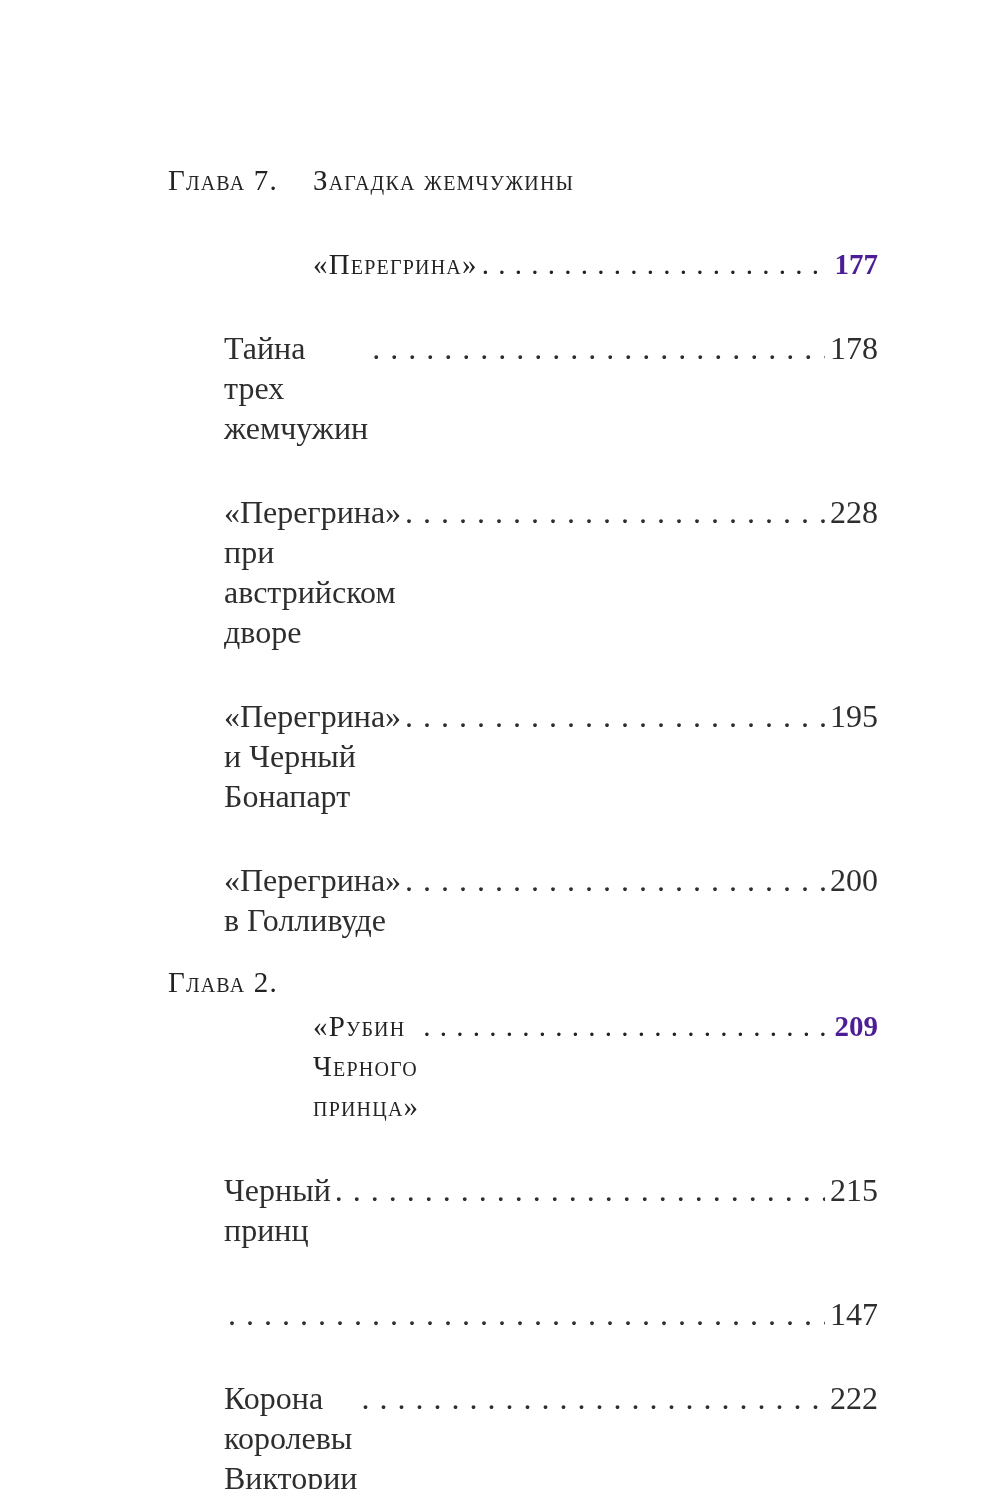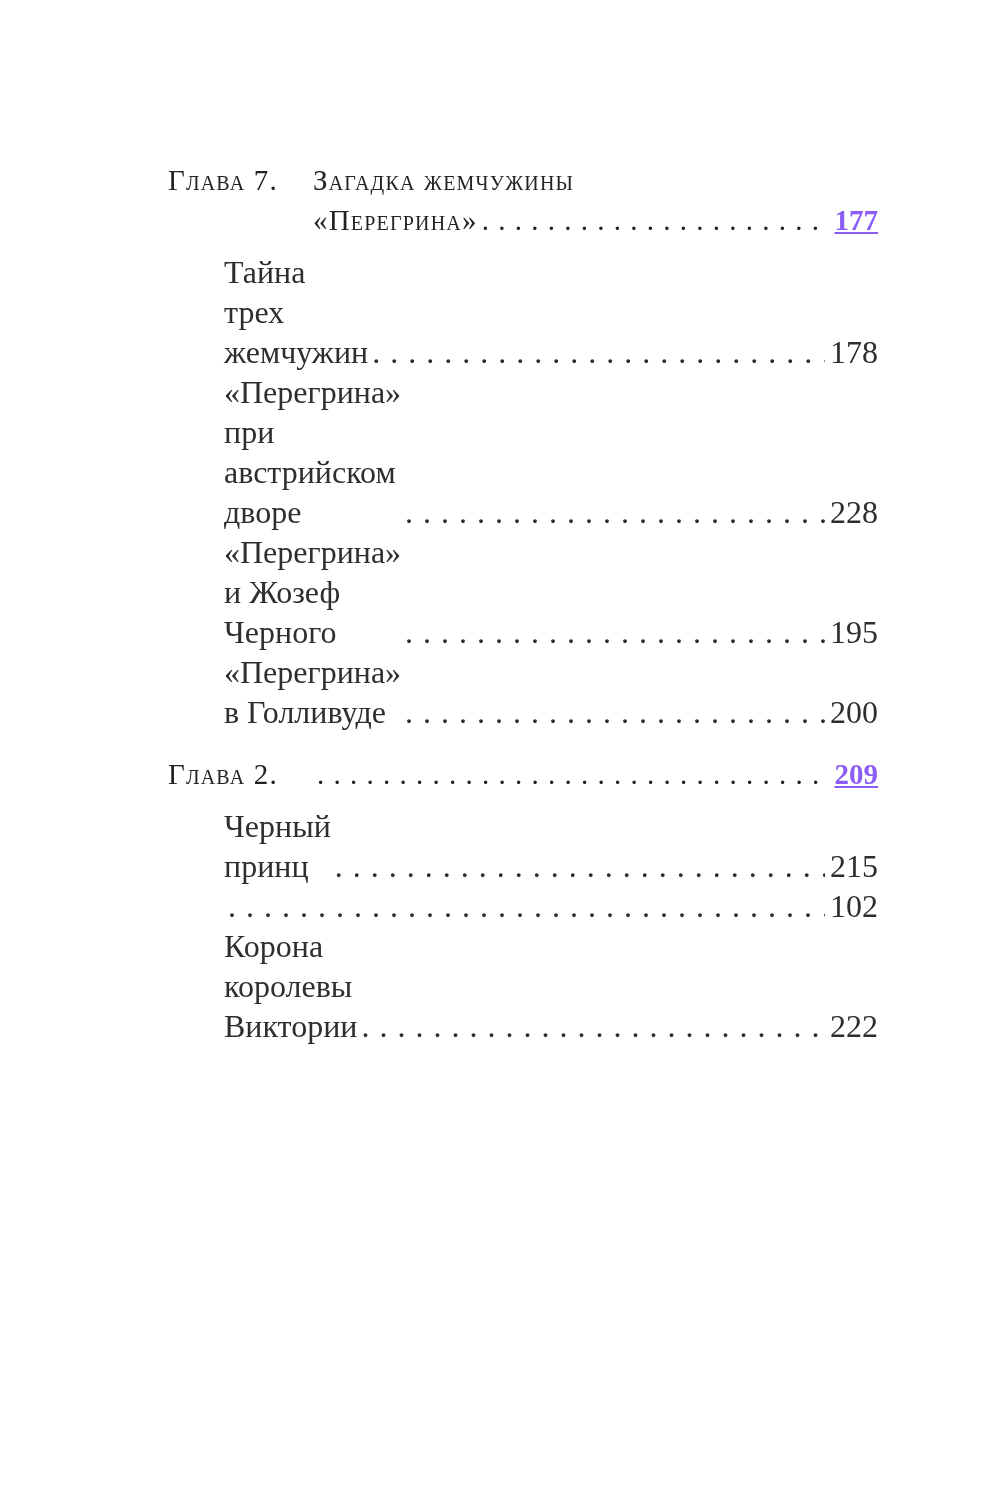--- a/index.html
+++ b/index.html
@@ -34,40 +34,40 @@
     margin-bottom: 12px;
   }
   .ch-label {
     width: 145px;
     flex: 0 0 145px;
   }
   .ch-title { flex: 1 1 auto; min-width: 0; }
 
   .row {
     display: flex;
-    align-items: flex-end;
+    align-items: flex-start;
+    margin-top: 44px;
   }
   .leader {
     flex: 1 1 auto;
     overflow: hidden;
     white-space: nowrap;
     margin: 0 5px 0 4px;
     min-width: 12px;
     letter-spacing: 1px;
   }
   .leader::after {
     content: ". . . . . . . . . . . . . . . . . . . . . . . . . . . . . . . . . . . . . . . . . . . . . . . . . . . . . . . . . . . . . . . . . . . . . . . . . . . .";
   }
   .pg { white-space: nowrap; }
   .ch-pg {
     font-weight: bold;
     font-variant: normal;
     letter-spacing: 0;
-    color: #8b5cf6;
-    text-decoration: underline;
+    color: #4c1d95;
   }
   .ch-head .leader {
     font-variant: normal;
     letter-spacing: 1px;
   }
 
   .entries {
     margin-left: 56px;
     font-size: 32px;
     line-height: 40px;
@@ -97,51 +97,52 @@
         <span>Тайна трех жемчужин</span>
         <span class="leader"></span>
         <span class="pg">178</span>
       </div>
       <div class="row entry">
         <span>«Перегрина» при австрийском дворе</span>
         <span class="leader"></span>
         <span class="pg">228</span>
       </div>
       <div class="row entry">
-        <span>«Перегрина» и Жозеф Черного</span>
+        <span>«Перегрина» и Черный Бонапарт</span>
         <span class="leader"></span>
         <span class="pg">195</span>
       </div>
       <div class="row entry">
         <span>«Перегрина» в Голливуде</span>
         <span class="leader"></span>
         <span class="pg">200</span>
       </div>
     </div>
   </section>
 
   <section class="chapter">
     <div class="ch-head">
       <div class="ch-label">Глава 2.</div>
       <div class="ch-title">
         <div class="row">
+          <span>«Рубин Черного принца»</span>
           <span class="leader"></span>
           <span class="pg ch-pg">209</span>
         </div>
       </div>
     </div>
     <div class="entries">
       <div class="row entry">
         <span>Черный принц</span>
         <span class="leader"></span>
         <span class="pg">215</span>
       </div>
       <div class="row entry">
         <span class="leader"></span>
-        <span class="pg">102</span>
+        <span class="pg">147</span>
       </div>
       <div class="row entry">
         <span>Корона королевы Виктории</span>
         <span class="leader"></span>
         <span class="pg">222</span>
       </div>
     </div>
   </section>
 
 </div>

